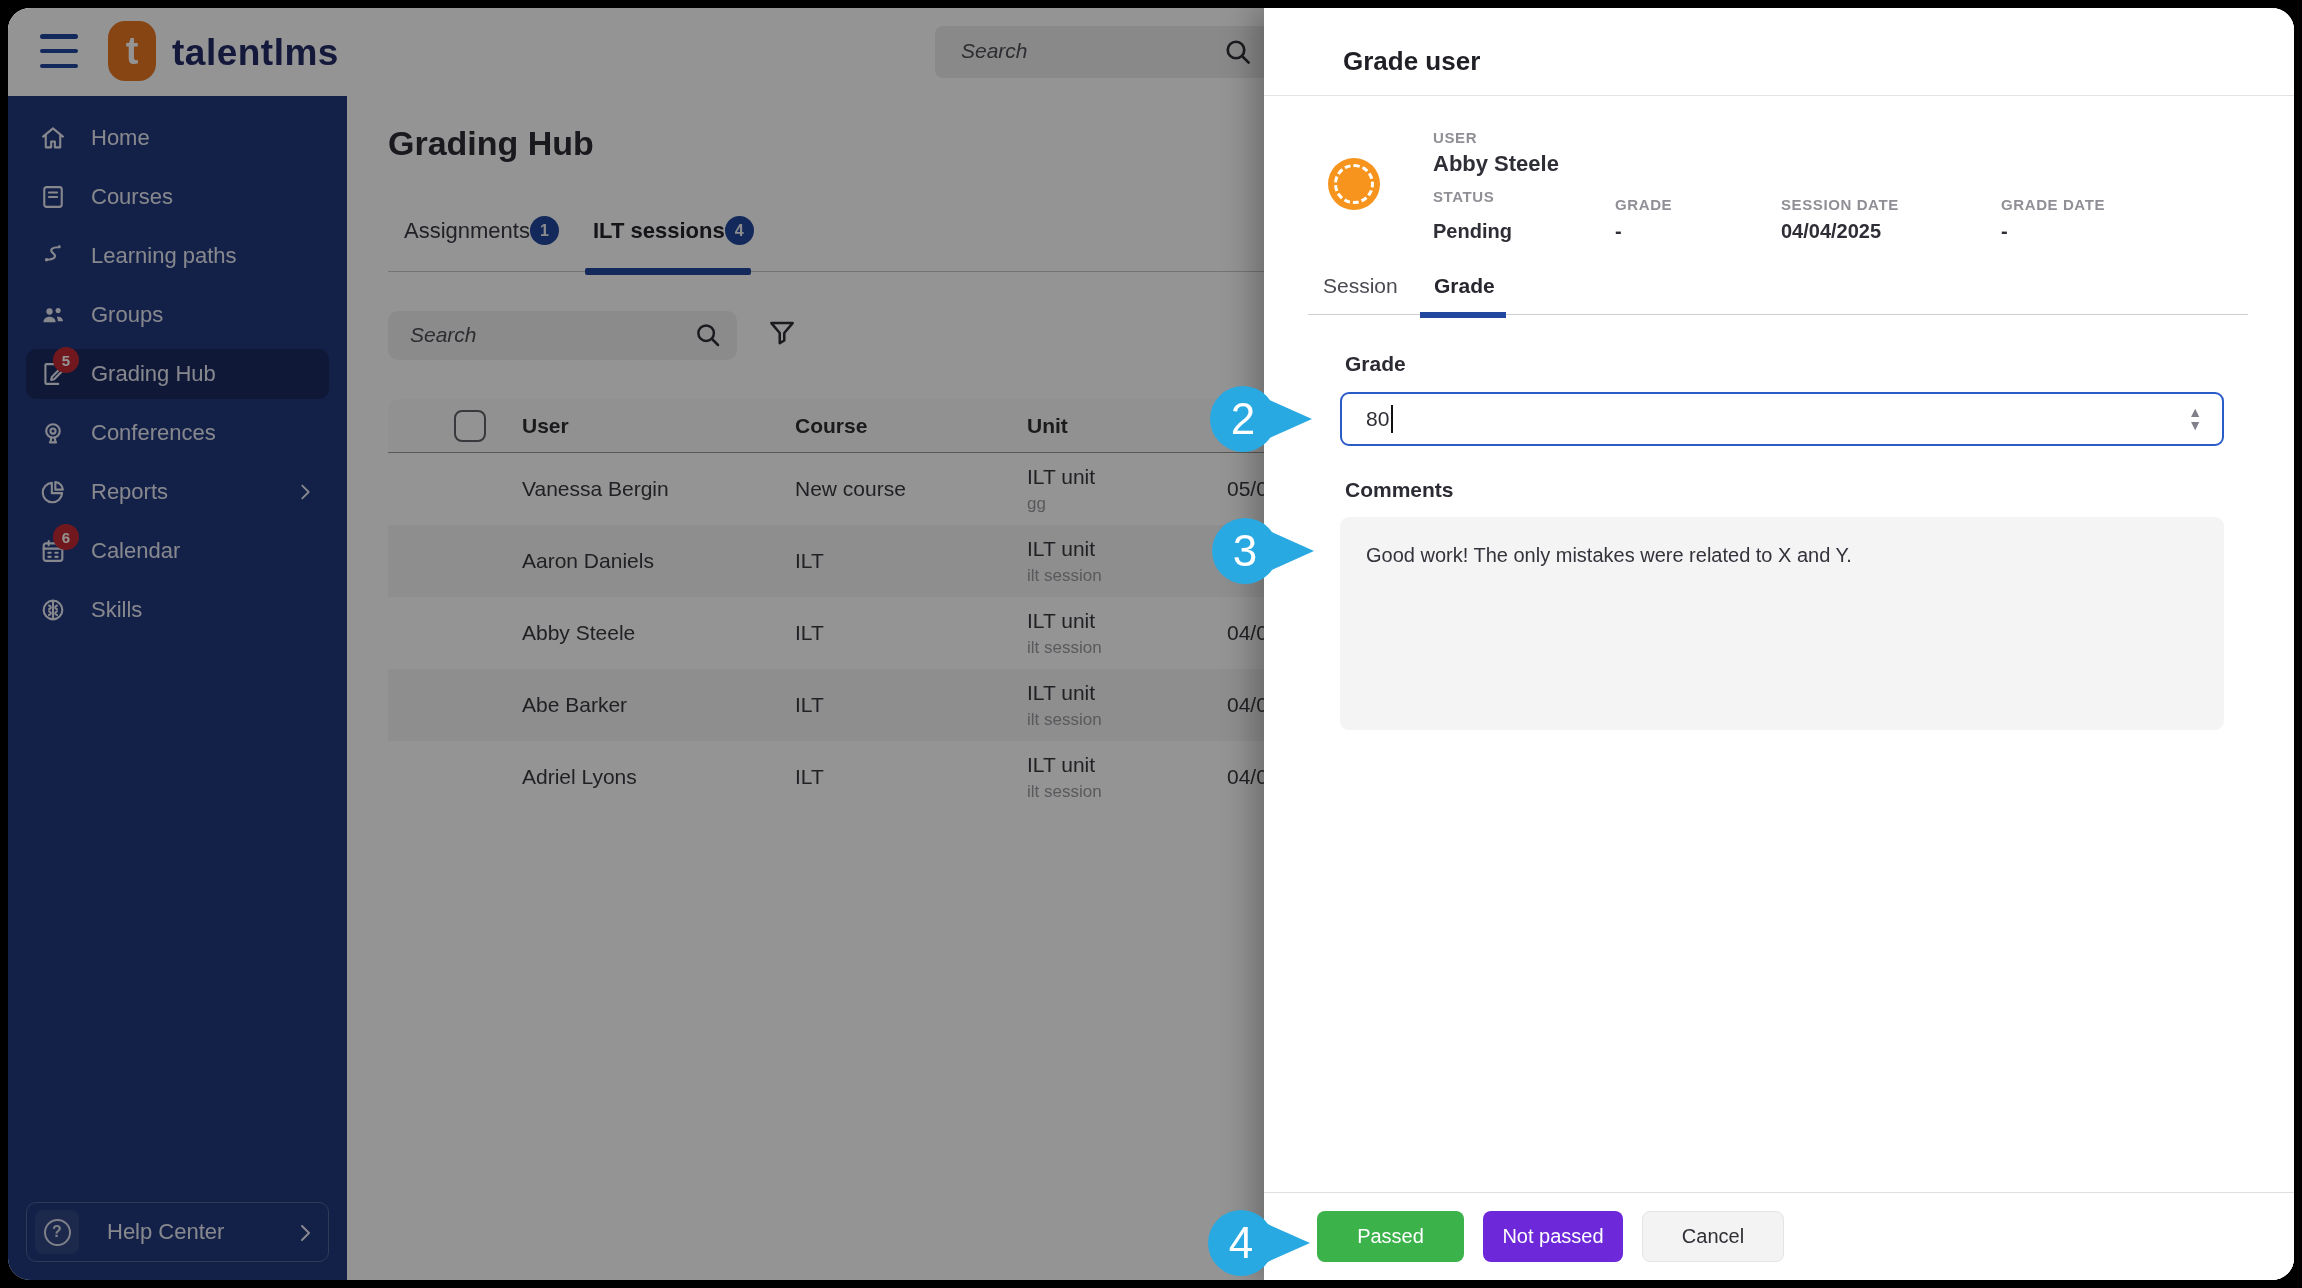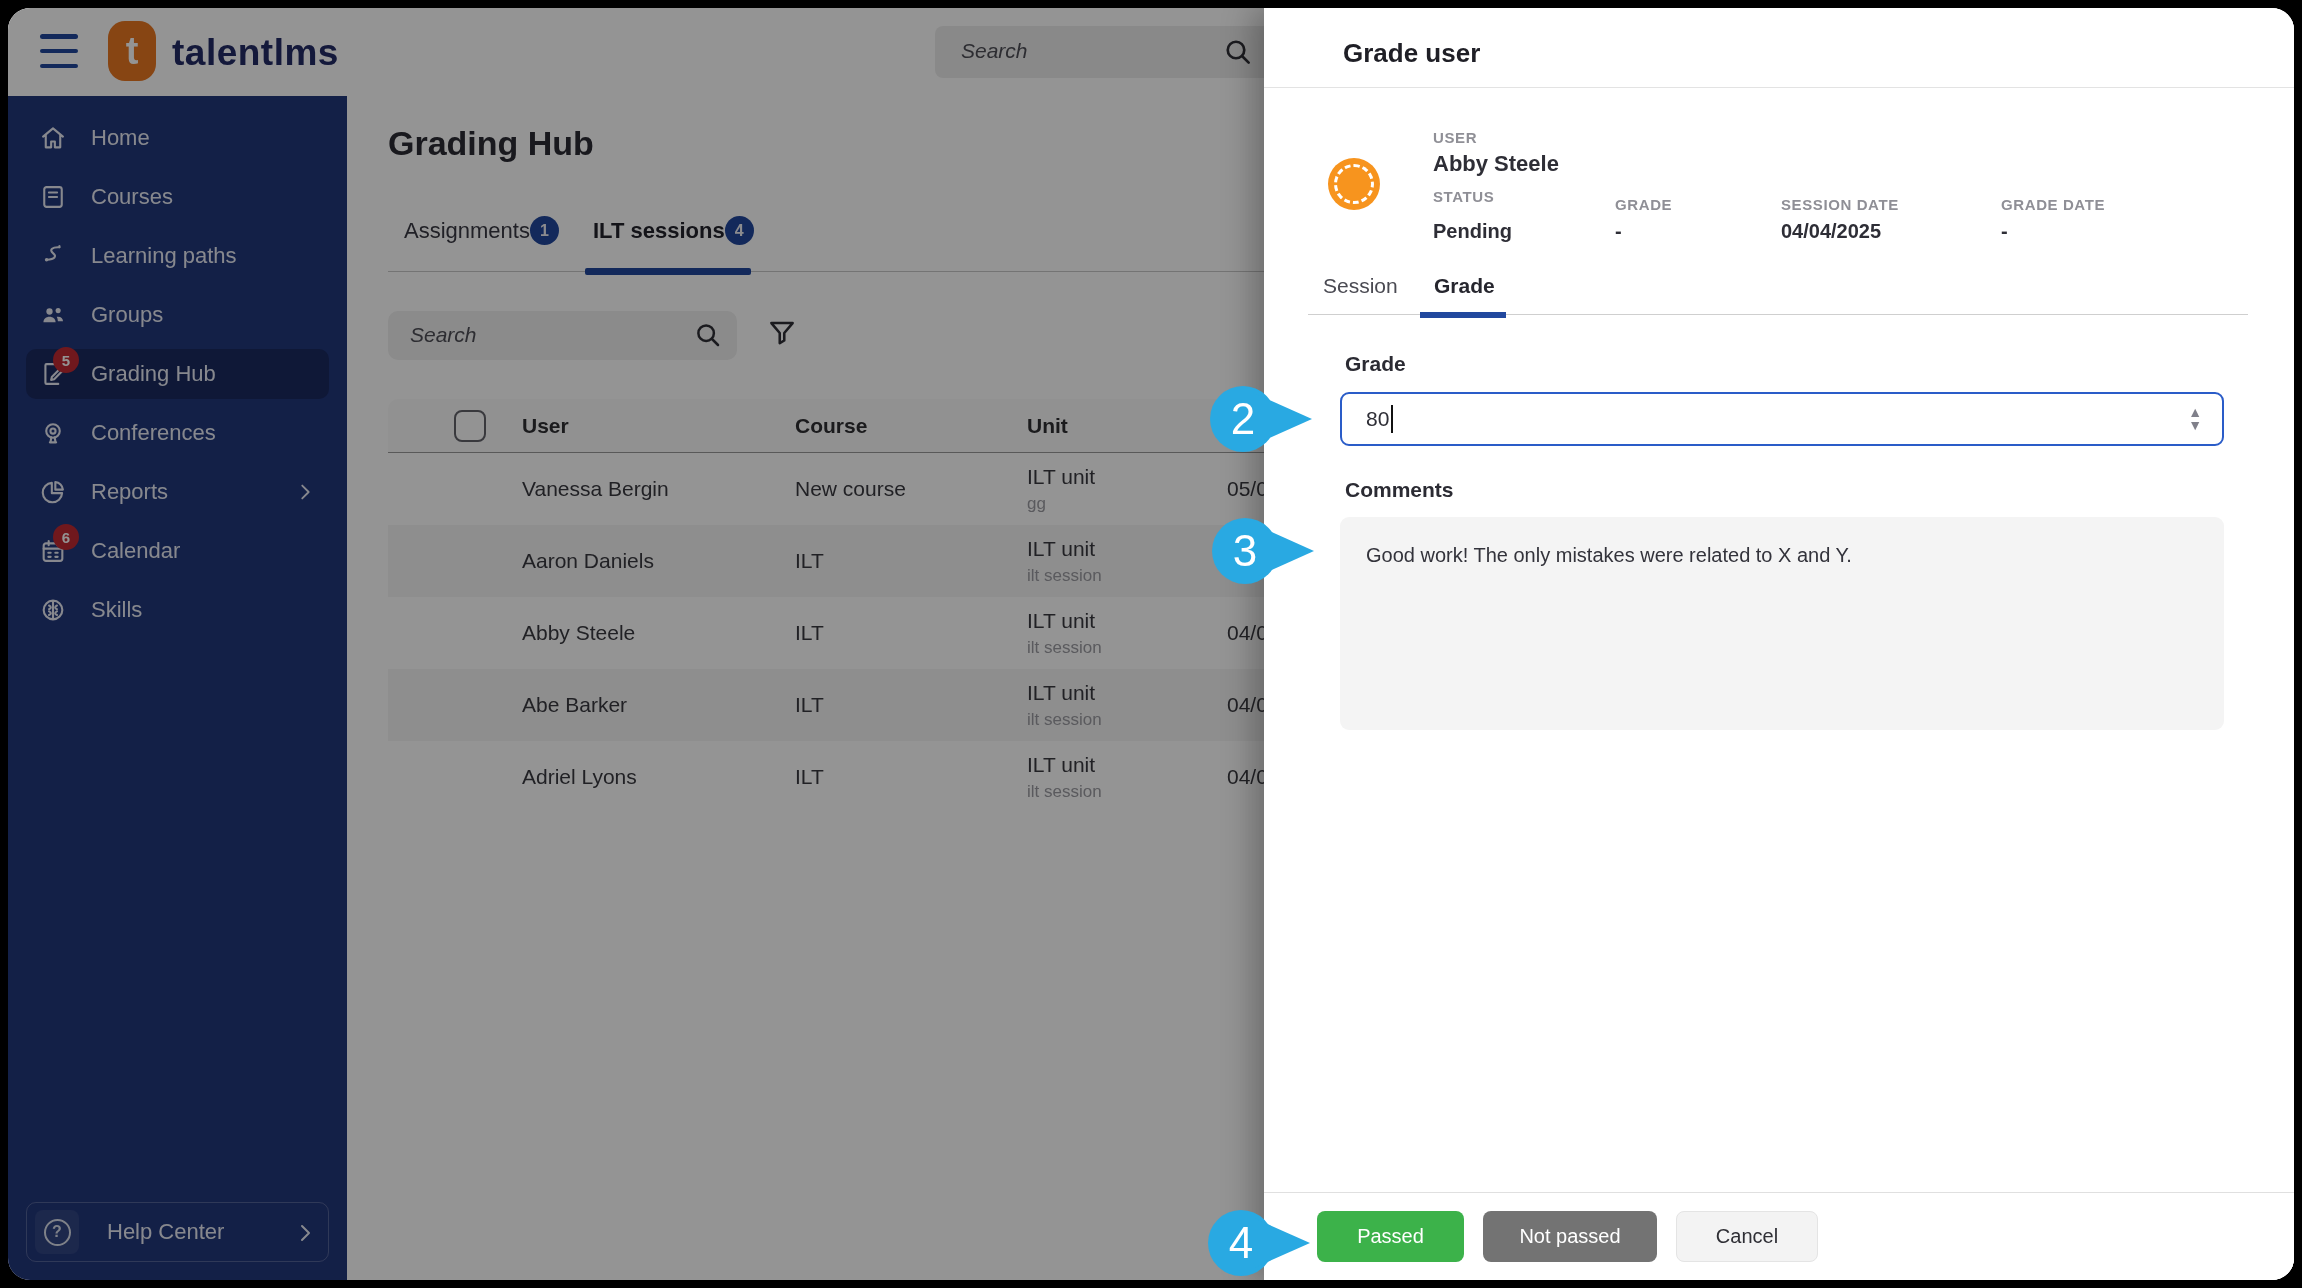--- a/index.html
+++ b/index.html
@@ -73,21 +73,21 @@
   .trow.alt{background:#F4F4F4;}
   .unitcell{display:flex;flex-direction:column;justify-content:center;gap:5px;}
   .unitsub{font-size:17px;color:#9C9CA2;}
 
   
   .dim{position:absolute;left:0;top:0;width:1256px;height:100%;background:rgba(0,0,0,.42);z-index:50;}
 
   
   .panel{position:absolute;left:1256px;top:0;width:1030px;bottom:0;background:#fff;z-index:60;
     box-shadow:-10px 0 30px rgba(0,0,0,.28);}
-  .panel-header{position:absolute;left:0;top:8px;right:0;height:72px;border-bottom:1px solid #E3E3E3;}
+  .panel-header{position:absolute;left:0;top:16px;right:0;height:72px;border-bottom:1px solid #E3E3E3;}
   .panel-title{position:absolute;left:79px;top:22px;font-size:26px;font-weight:bold;color:#1F1F26;}
   .avatar{position:absolute;left:64px;top:150px;width:52px;height:52px;border-radius:50%;background:#F7941E;}
   .avatar::after{content:'';position:absolute;inset:6px;border:3.5px dashed #fff;border-radius:50%;}
   .meta-label{position:absolute;font-size:15px;font-weight:600;letter-spacing:.6px;color:#8F8F96;}
   .meta-value{position:absolute;font-size:20px;font-weight:bold;color:#2E2E36;}
   .u-label{left:169px;top:121px;} .u-name{left:169px;top:143px;font-size:22px;}
   .s-label{left:169px;top:180px;} .s-value{left:169px;top:212px;}
   .g-label{left:351px;top:188px;} .g-value{left:351px;top:212px;}
   .sd-label{left:517px;top:188px;} .sd-value{left:517px;top:212px;}
   .gd-label{left:737px;top:188px;} .gd-value{left:737px;top:212px;}
@@ -103,21 +103,21 @@
   .spinner{margin-left:auto;display:flex;flex-direction:column;align-items:center;line-height:13px;
     font-size:14px;color:#80808A;cursor:pointer;}
   .comments-label{position:absolute;left:81px;top:470px;font-size:21px;font-weight:bold;color:#2B2B33;}
   .comments-box{position:absolute;left:76px;top:509px;width:884px;height:213px;border-radius:9px;
     background:#F4F4F4;padding:24px 26px;font-size:20px;color:#33333B;line-height:1.4;cursor:text;}
   .panel-footer{position:absolute;left:0;right:0;bottom:0;height:88px;border-top:1px solid #E0E0E0;
     display:flex;align-items:center;padding-left:53px;gap:19px;background:#fff;}
   .btn{height:51px;border:none;border-radius:8px;font-size:20px;cursor:pointer;
     font-family:"Liberation Sans", sans-serif;display:flex;align-items:center;justify-content:center;}
   .btn-passed{width:147px;background:#3CB24A;color:#fff;}
-  .btn-notpassed{width:174px;background:#737373;color:#fff;}
+  .btn-notpassed{width:140px;background:#6d28d9;color:#fff;}
   .btn-cancel{width:142px;background:#F3F3F3;color:#2F2F35;border:1px solid #E4E4E4;}
 
   
   .callout{position:absolute;width:66px;height:66px;border-radius:50%;background:#29A9E2;z-index:100;
     display:flex;align-items:center;justify-content:center;color:#fff;font-size:44px;font-weight:300;}
   .callout::after{content:'';position:absolute;left:46px;top:8px;width:0;height:0;
     border-top:25px solid transparent;border-bottom:25px solid transparent;border-left:56px solid #29A9E2;}
   .co2{left:1202px;top:378px;} .co3{left:1204px;top:510px;} .co4{left:1200px;top:1202px;}
 
   svg{display:block;}

